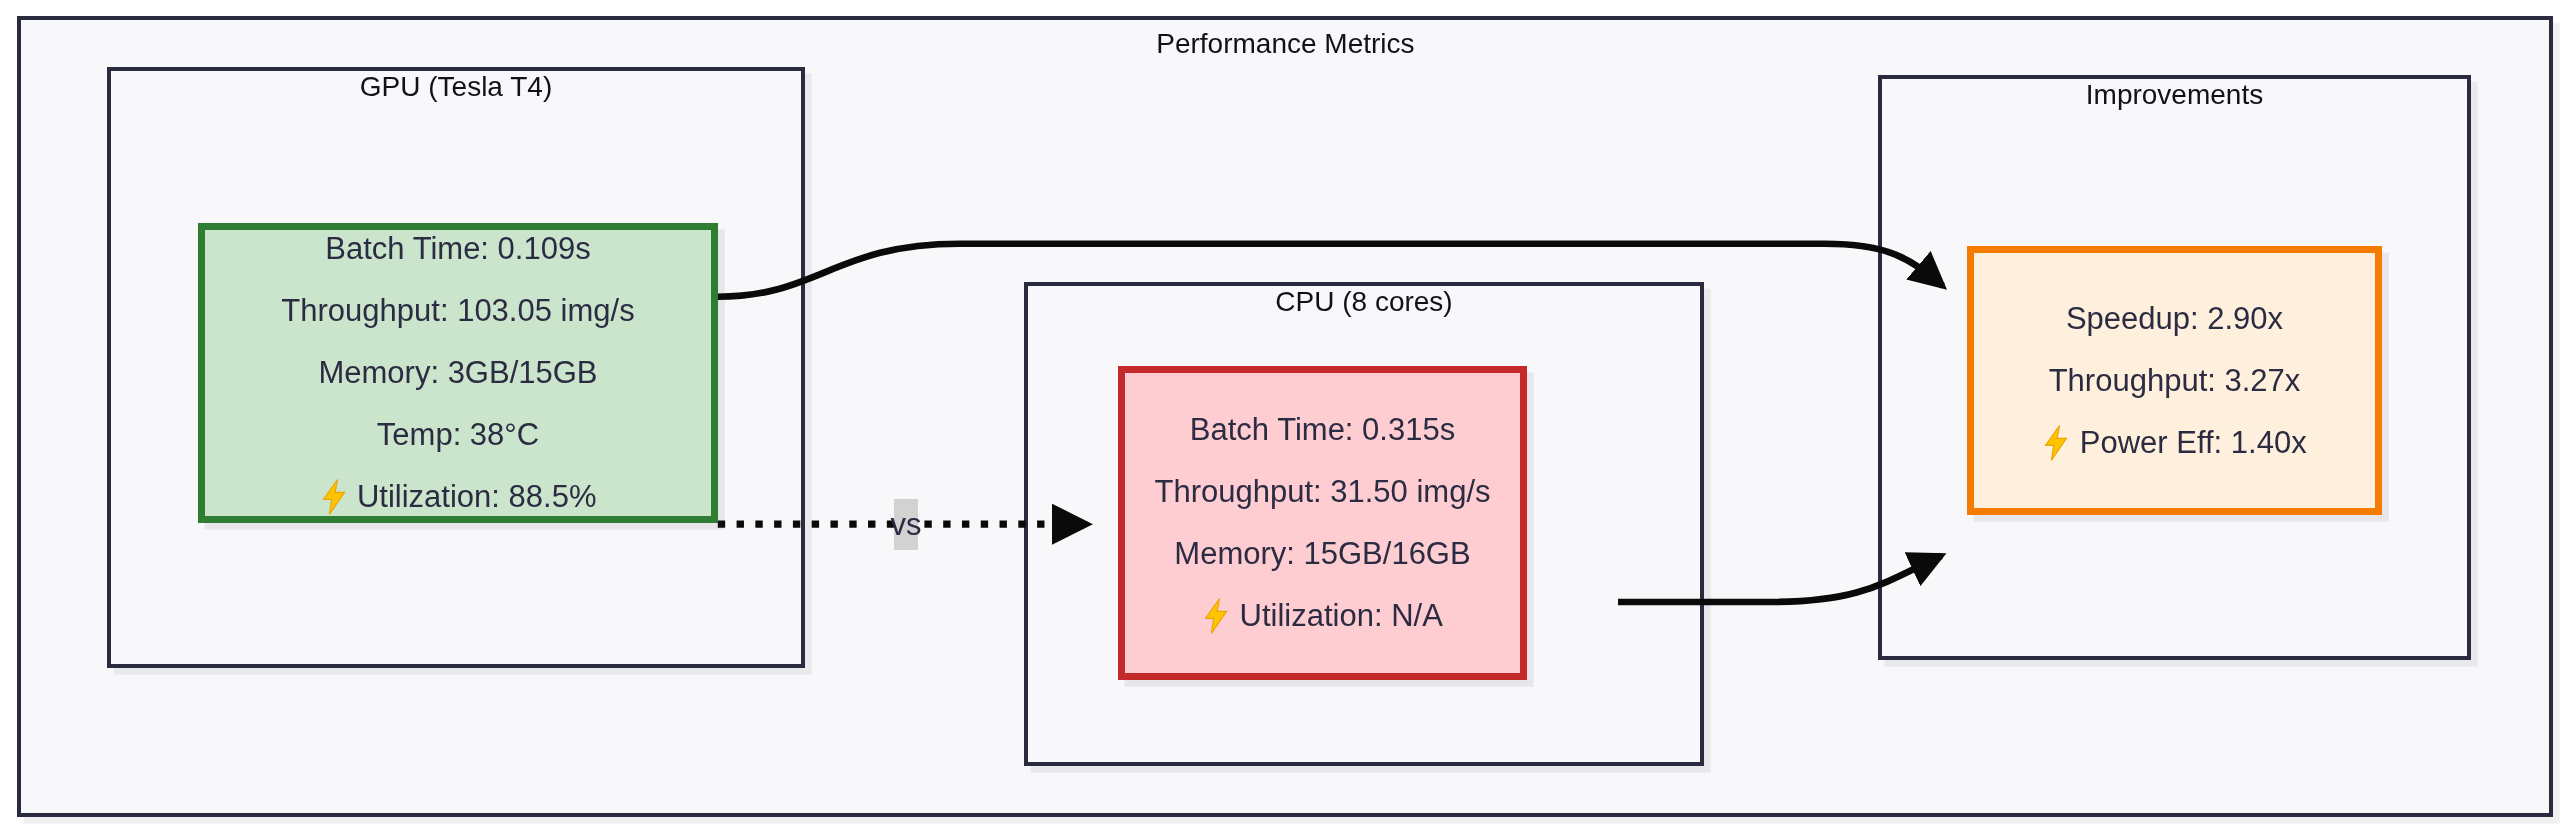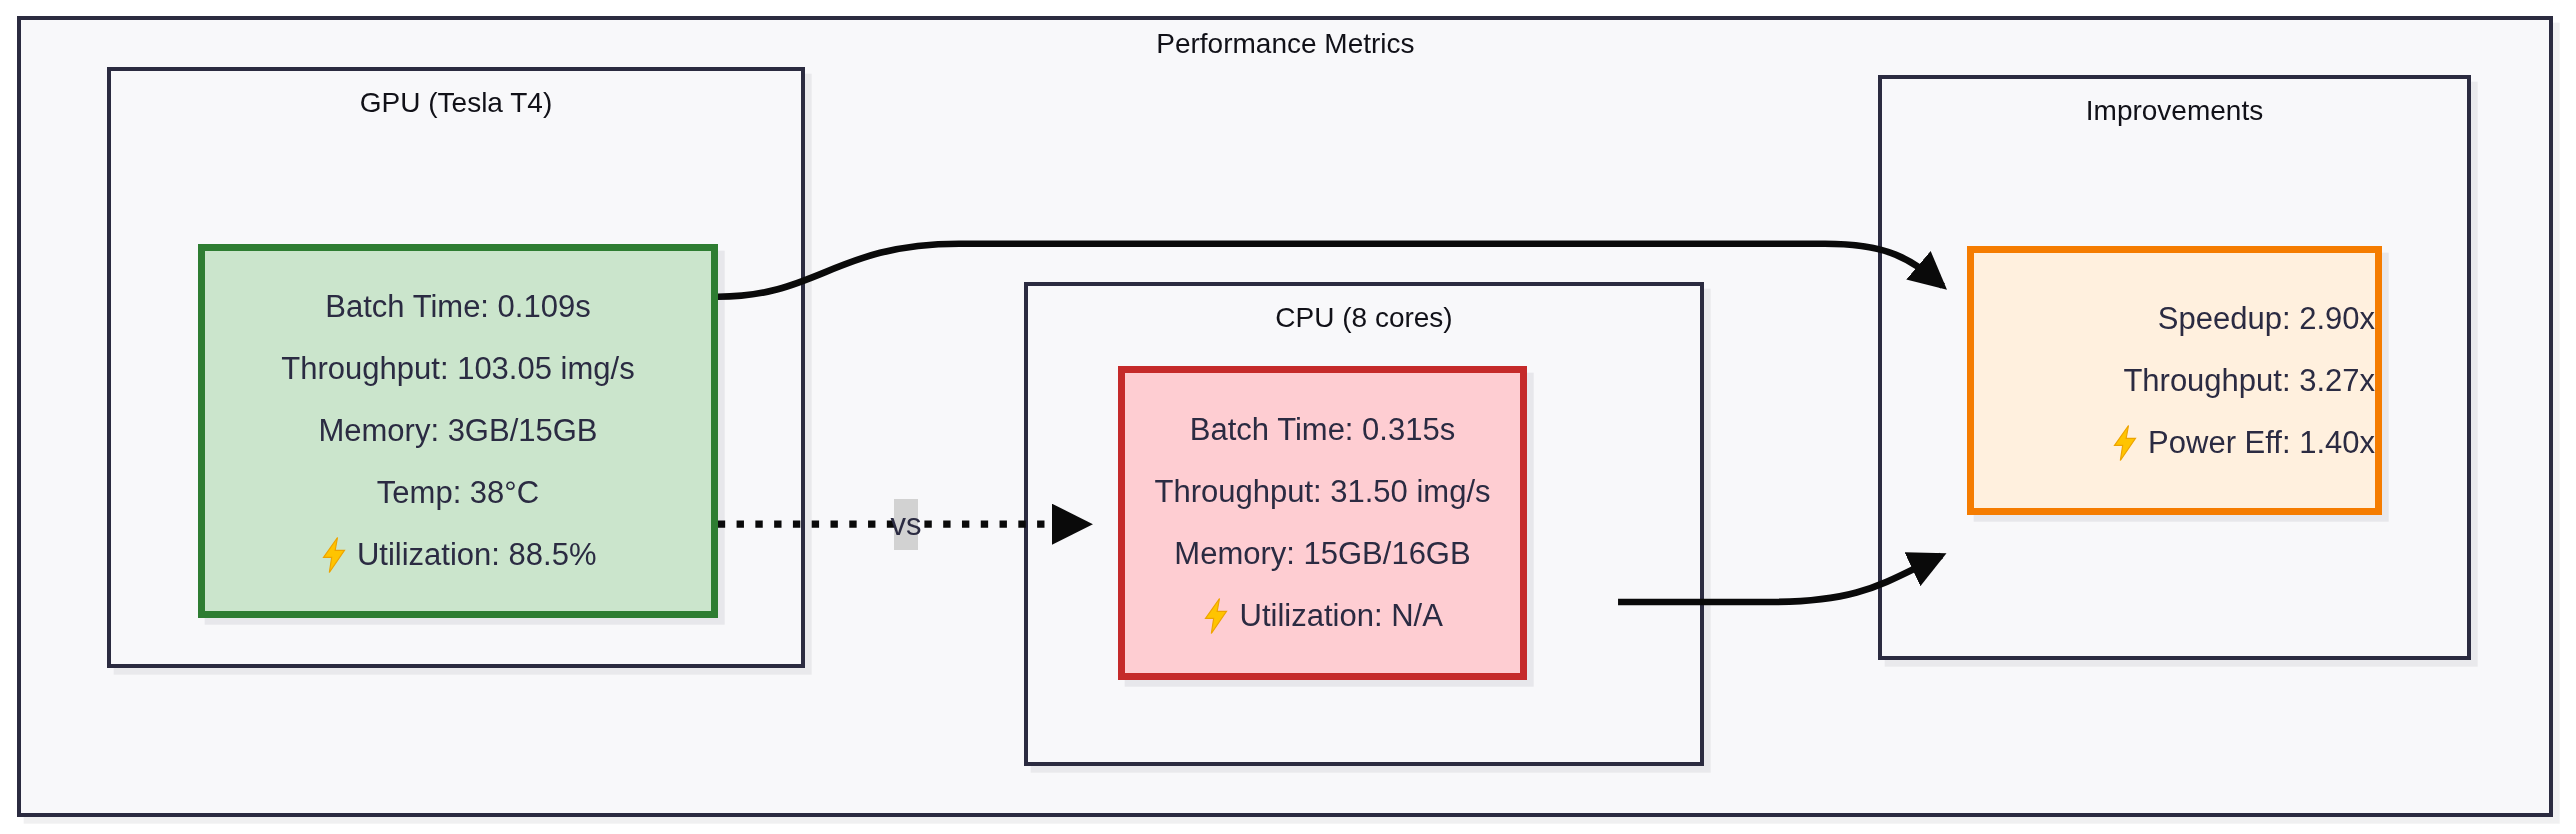--- a/index.html
+++ b/index.html
@@ -35,21 +35,21 @@
   
   .group {
     position: absolute;
     box-sizing: border-box;
     border: 4px solid var(--frame_border);
     background: var(--surface_bg);
     box-shadow: 6.7px 6.7px 0 rgba(40,40,60,0.07);
   }
   .group-title {
     position: absolute;
-    left: 0; right: 0; top: 16px;
+    left: 0; right: 0; top: 0;
     text-align: center;
     font-size: 28px;
     color: var(--title_text);
   }
   .group-gpu          { left: 107px;  top: 67px; width: 698px; height: 601px; }
   .group-cpu          { left: 1024px; top: 282px; width: 680px; height: 484px; }
   .group-improvements { left: 1878px; top: 75px; width: 593px;  height: 585px; }
 
   
   .node {
@@ -67,35 +67,33 @@
   }
   .node .line {
     line-height: 62px;
     white-space: nowrap;
     display: flex;
     align-items: center;
     justify-content: center;
     gap: 9.4px;
   }
   .node-gpu {
-    left: 198px; top: 223px; width: 520px; height: 374px;
+    left: 198px; top: 223px; width: 520px; height: 300px;
     border: 7.4px solid var(--gpu_border);
     background: var(--gpu_fill);
-    margin-top: 21px;
   }
   .node-cpu {
     left: 1118px; top: 366px; width: 409px; height: 314px;
     border: 7.4px solid var(--cpu_border);
     background: var(--cpu_fill);
   }
   .node-improvements {
     left: 1967px; top: 246px; width: 415px; height: 269px;
     border: 7.4px solid var(--improvements_border);
     background: var(--improvements_fill);
-    align-items: flex-end;
   }
 
   .bolt { display: inline-flex; }
   .bolt svg { width: 28px; height: 38px; }
 
   
   .edges {
     position: absolute;
     left: 0; top: 0;
     width: 2576px; height: 835px;

